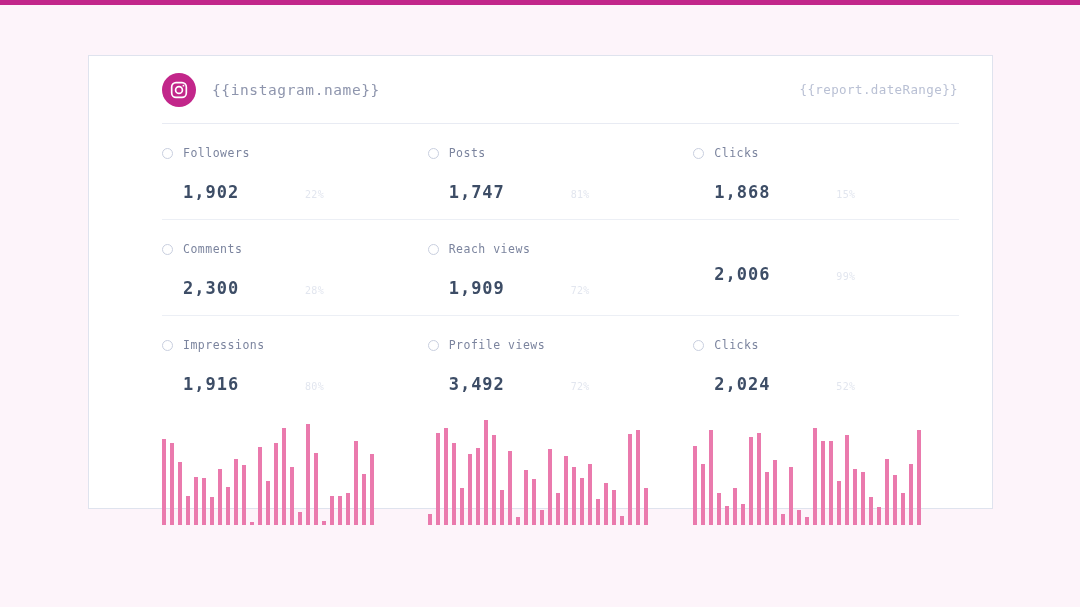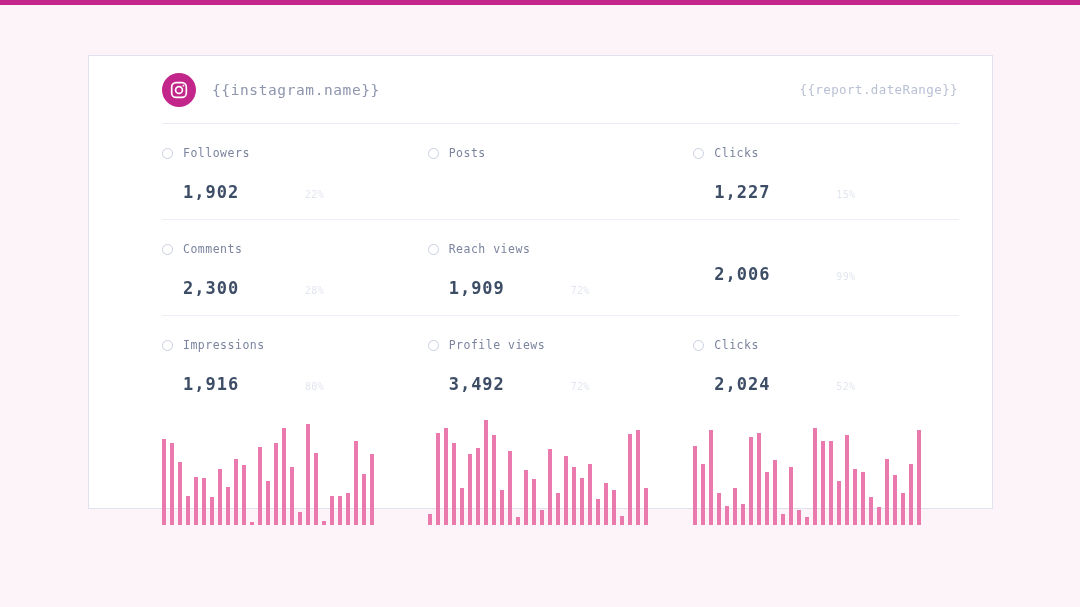--- a/index.html
+++ b/index.html
@@ -143,28 +143,32 @@
         <div class="metric-values">
           <span class="metric-value">1,902</span>
           <span class="metric-pct">22%</span>
         </div>
       </div>
       <div class="metric-cell">
         <div class="metric-head">
           <span class="metric-dot"></span>
           <span class="metric-label">Posts</span>
         </div>
+        <div class="metric-values">
+          <span class="metric-value">1,747</span>
+          <span class="metric-pct">81%</span>
+        </div>
       </div>
       <div class="metric-cell">
         <div class="metric-head">
           <span class="metric-dot"></span>
           <span class="metric-label">Clicks</span>
         </div>
         <div class="metric-values">
-          <span class="metric-value">1,227</span>
+          <span class="metric-value">1,868</span>
           <span class="metric-pct">15%</span>
         </div>
       </div>
     </div>
 
     <div class="row-divider"></div>
 
     <div class="metric-row">
       <div class="metric-cell">
         <div class="metric-head">

